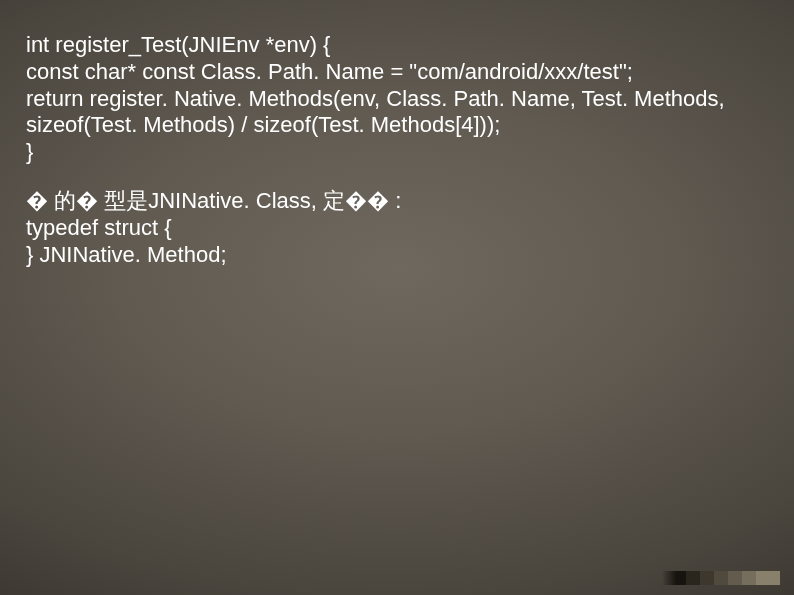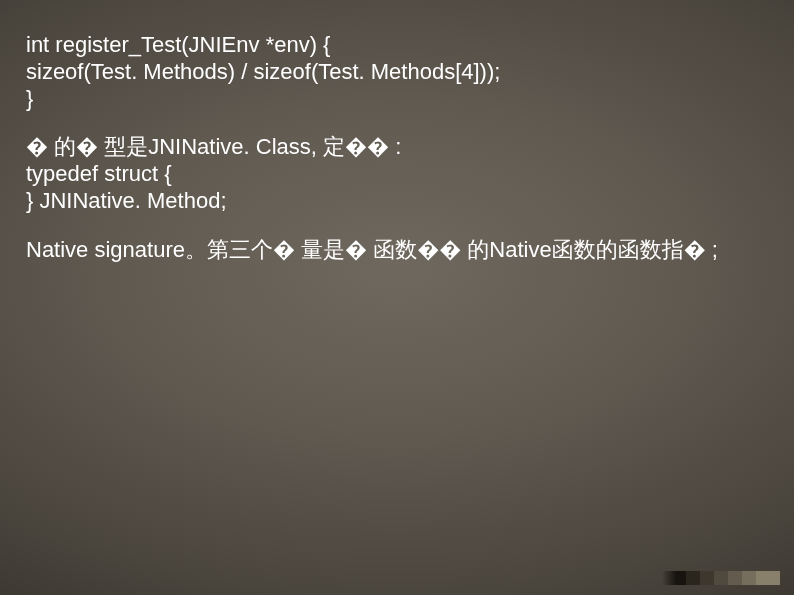--- a/index.html
+++ b/index.html
@@ -38,27 +38,28 @@
     #766e5d 80%,
     #89806c 80%,
     #89806c 100%);
 }
 </style>
 </head>
 <body>
 
 <div class="block">
   <span class="line">int register_Test(JNIEnv *env) {</span>
+  <span class="line">const char* const Class. Path. Name = "com/android/xxx/test";</span>
+  <span class="line">return register. Native. Methods(env, Class. Path. Name, Test. Methods,</span>
   <span class="line">sizeof(Test. Methods) / sizeof(Test. Methods[4]));</span>
   <span class="line">}</span>
 </div>
 
 <div class="block">
   <span class="line">� 的� 型是JNINative. Class, 定�� :</span>
   <span class="line">typedef struct {</span>
   <span class="line">} JNINative. Method;</span>
 </div>
 
 <div class="block">
-  <span class="line">Native signature。第三个� 量是� 函数�� 的Native函数的函数指� ;</span>
 </div>
 
 <div class="footer"></div>
 
 </body></html>

